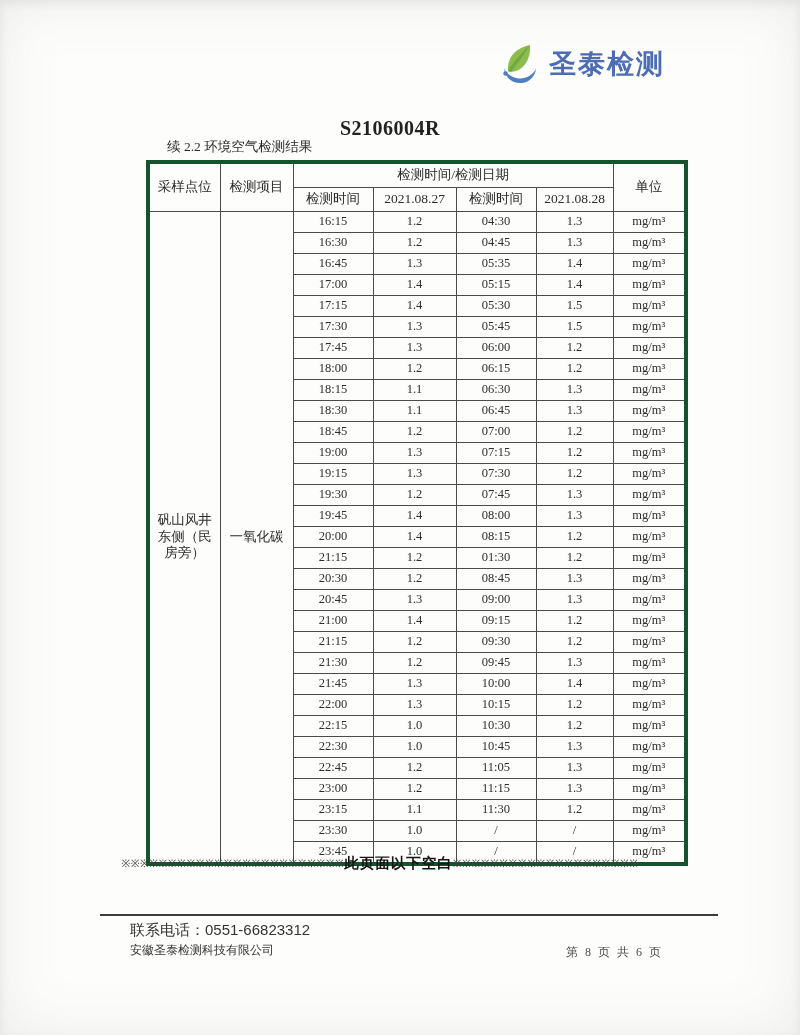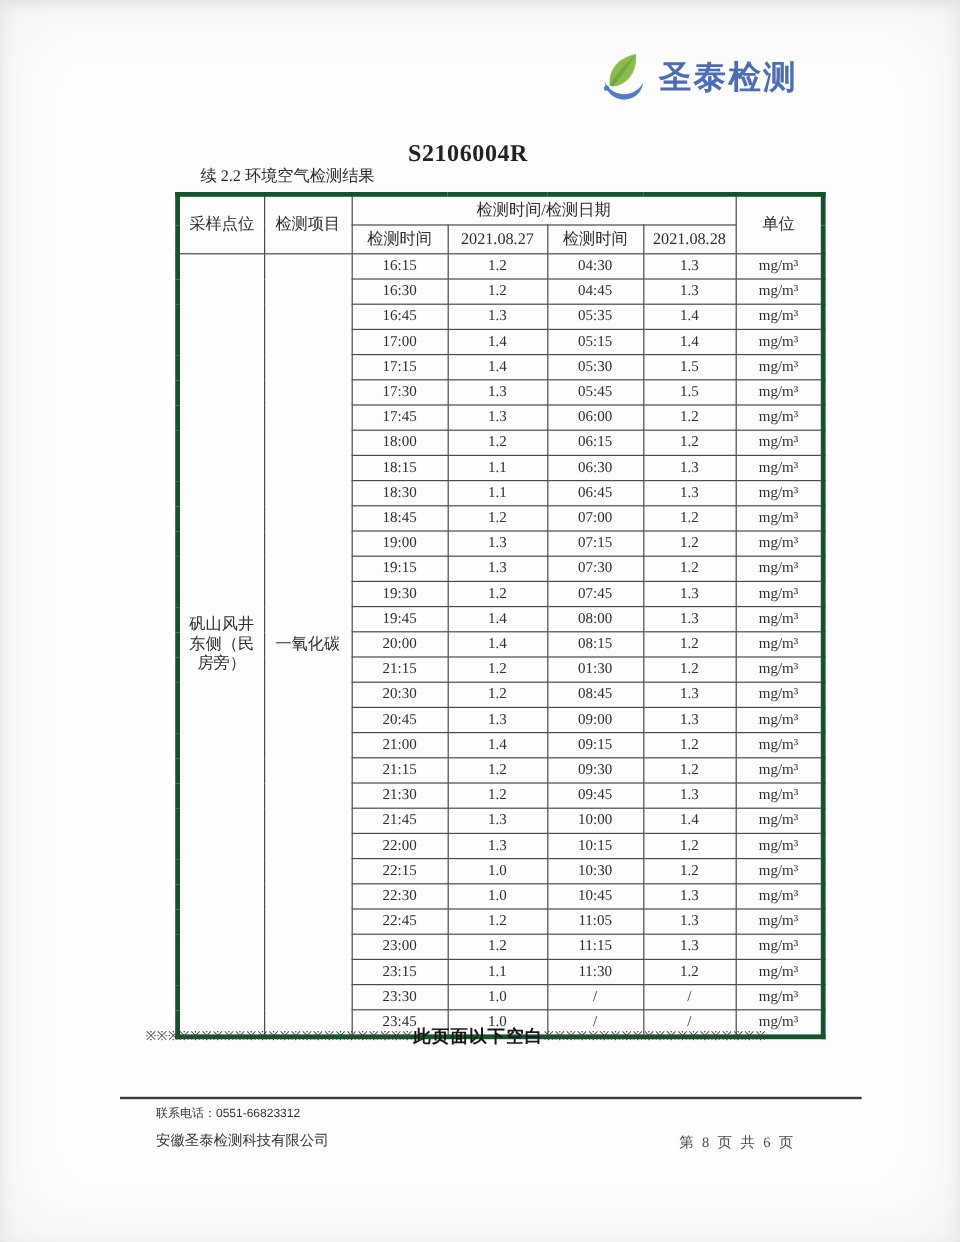--- a/index.html
+++ b/index.html
@@ -61,21 +61,21 @@
     vertical-align:-1px;
   }
   
   .footer-rule{
     position:absolute;top:914px;left:100px;width:618px;height:0;
     border-top:2px solid #3c3c3a;
   }
   .footer-phone{
     position:absolute;top:921px;left:130px;
     font-family:"Liberation Sans","DejaVu Sans",sans-serif;
-    font-size:10px;color:#333;
+    font-size:15px;color:#333;
   }
   .footer-company{
     position:absolute;top:942px;left:130px;
     font-family:"Liberation Sans","DejaVu Sans",sans-serif;
     font-size:12px;color:#333;
   }
   .footer-page{
     position:absolute;top:944px;left:566px;
     font-size:12px;color:#4a4a4a;letter-spacing:2px;
   }

